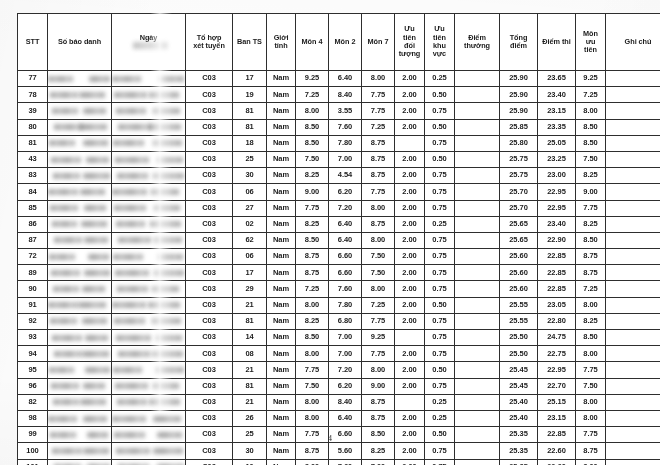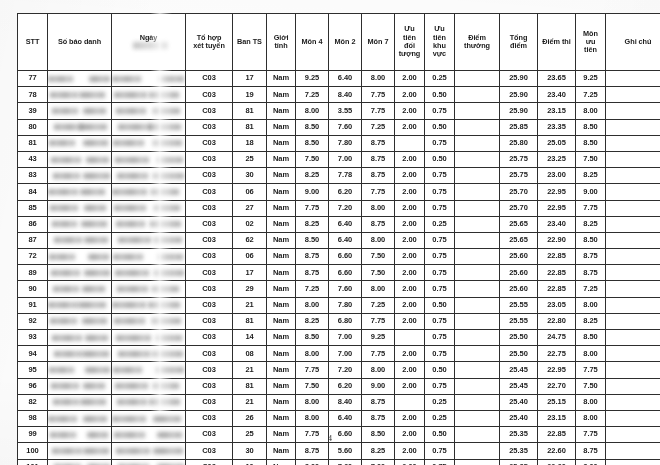--- a/index.html
+++ b/index.html
@@ -410,21 +410,21 @@
           <td>
             <span class="redact">
               <span class="ink seg-a" style="left: 5px; width: 43%;"></span>
               <span class="ink seg-b" style="right: 1px; width: 43%;"></span>
             </span>
           </td>
           <td>C03</td>
           <td>30</td>
           <td>Nam</td>
           <td>8.25</td>
-          <td>7.78</td>
+          <td>4.54</td>
           <td>8.75</td>
           <td>2.00</td>
           <td>0.75</td>
           <td></td>
           <td>25.75</td>
           <td>23.00</td>
           <td>8.25</td>
           <td></td>
         </tr>
         <tr>

